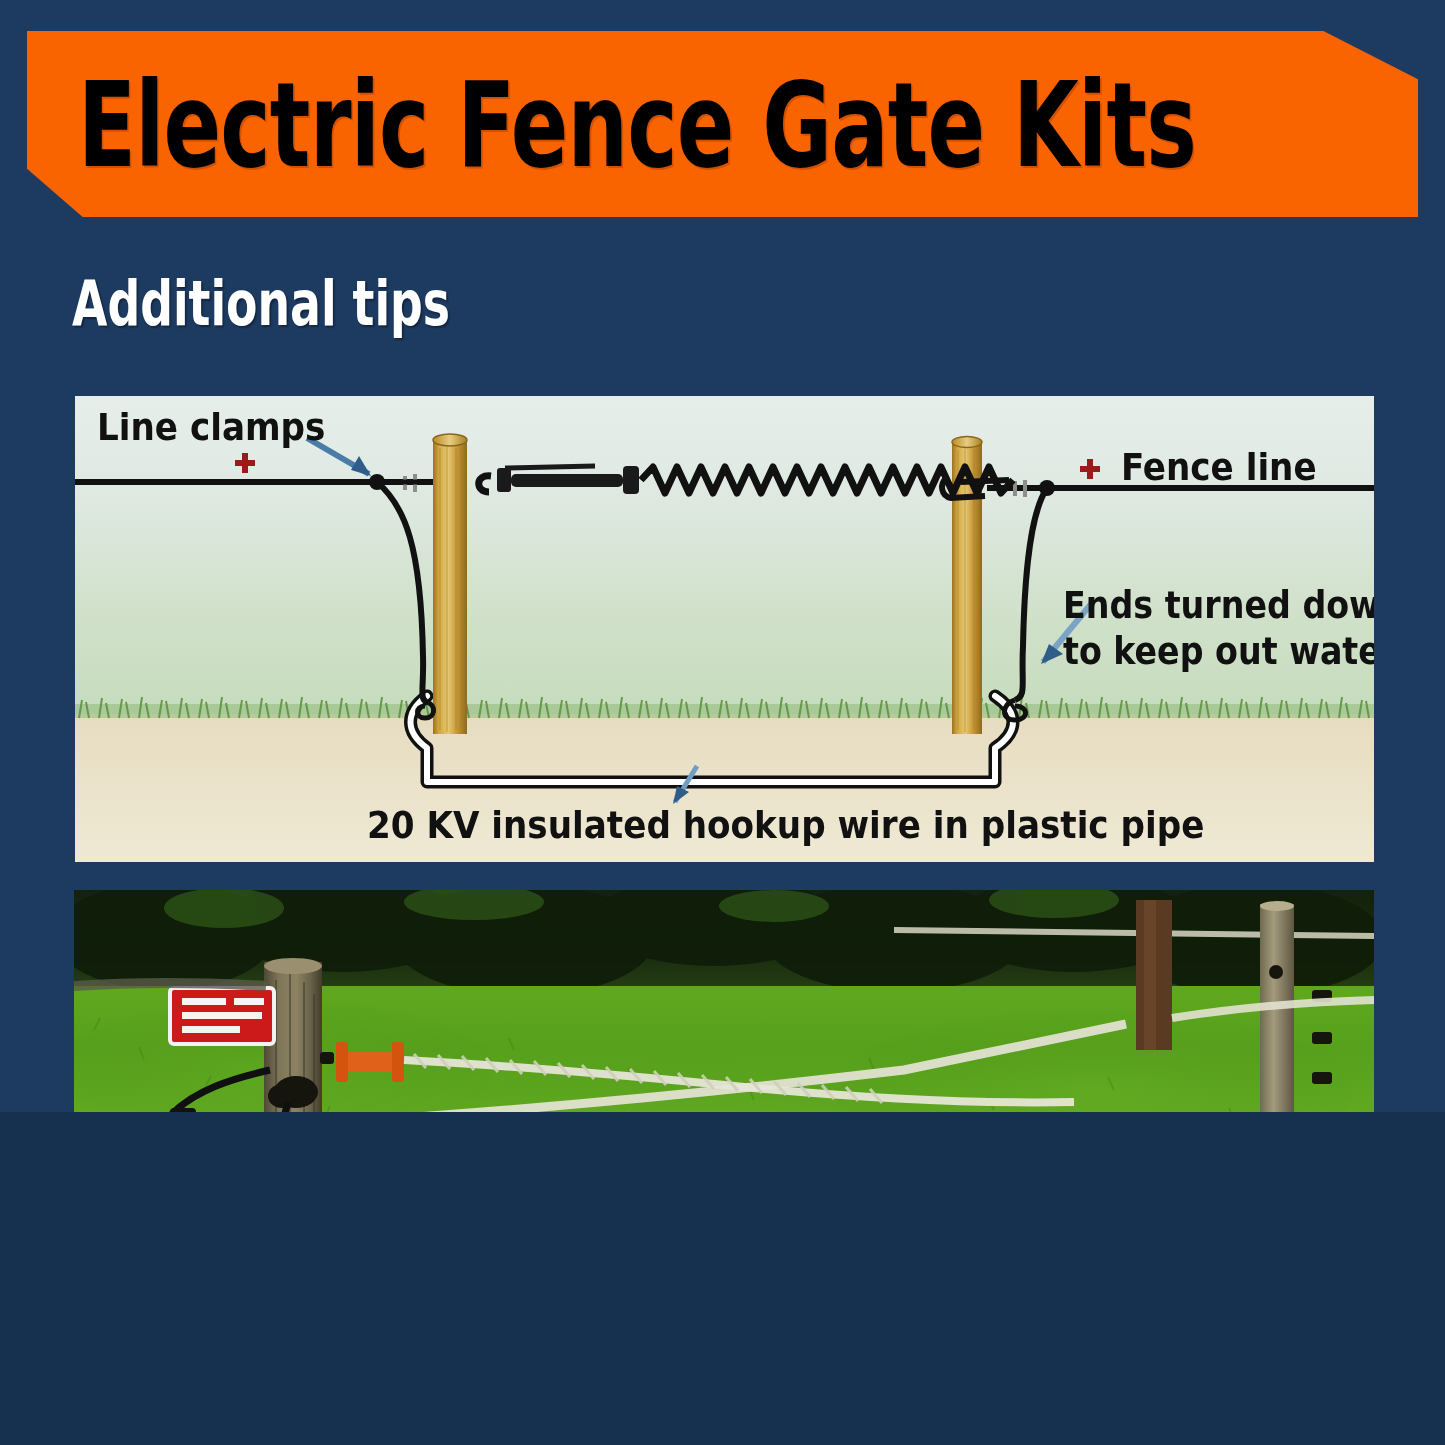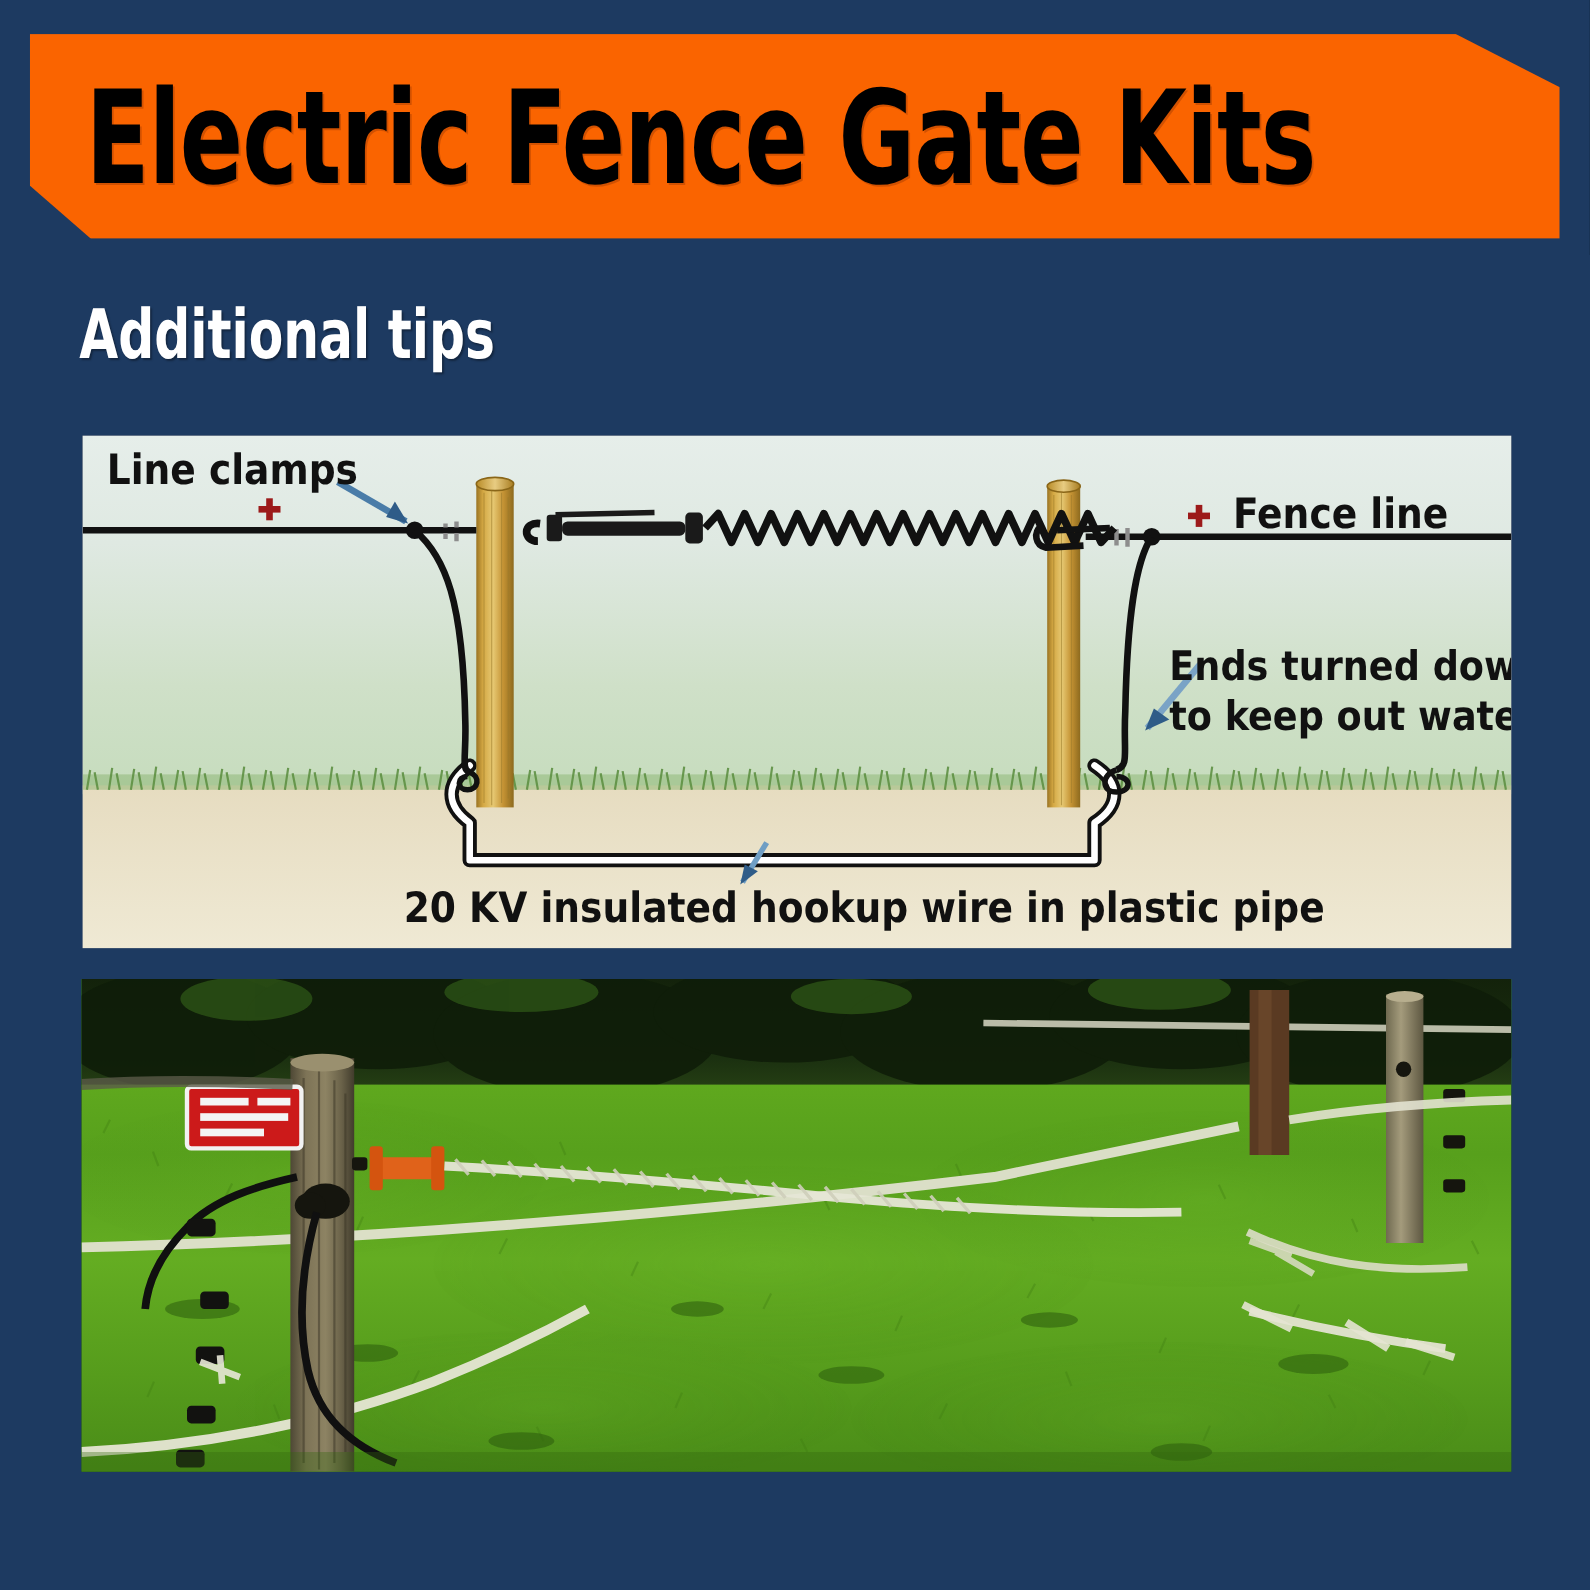--- a/index.html
+++ b/index.html
@@ -4,21 +4,21 @@
 <title>Electric Fence Gate Kits</title>
 <style>
   html, body {
     margin: 0;
     padding: 0;
     background: #16304f;
   }
   #page {
     position: relative;
     width: 1445px;
-    height: 1445px;
+    height: 1112px;
     background: #1d3a61;
     overflow: hidden;
     font-family: "Liberation Sans", sans-serif;
   }
 
   
   #header-banner {
     position: absolute;
     left: 27px;
     top: 31px;
@@ -65,21 +65,21 @@
   }
 
   
   #diagram-panel {
     position: absolute;
     left: 75px;
     top: 396px;
     width: 1299px;
     height: 466px;
     overflow: hidden;
-    background: #a3a3a3;
+    background: #15803d;
   }
   #diagram-svg { display: block; width: 1299px; height: 466px; }
 
   .dlabel {
     font-family: "Liberation Sans Narrow", "DejaVu Sans Condensed", "Liberation Sans", sans-serif;
     font-weight: bold;
     fill: #111111;
   }
 
   

